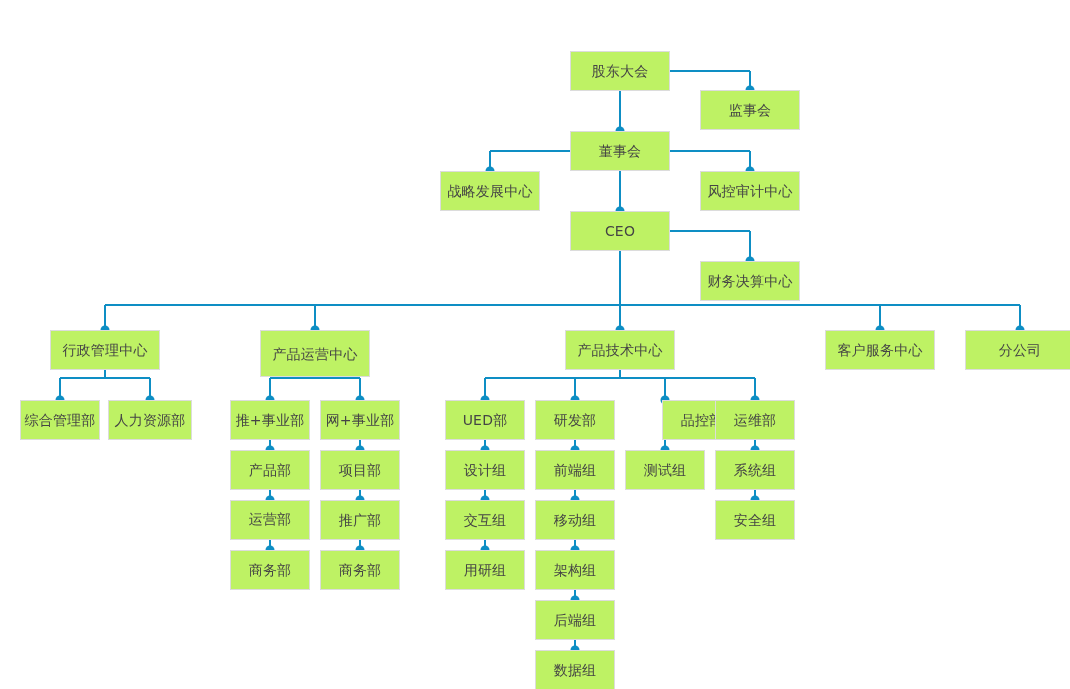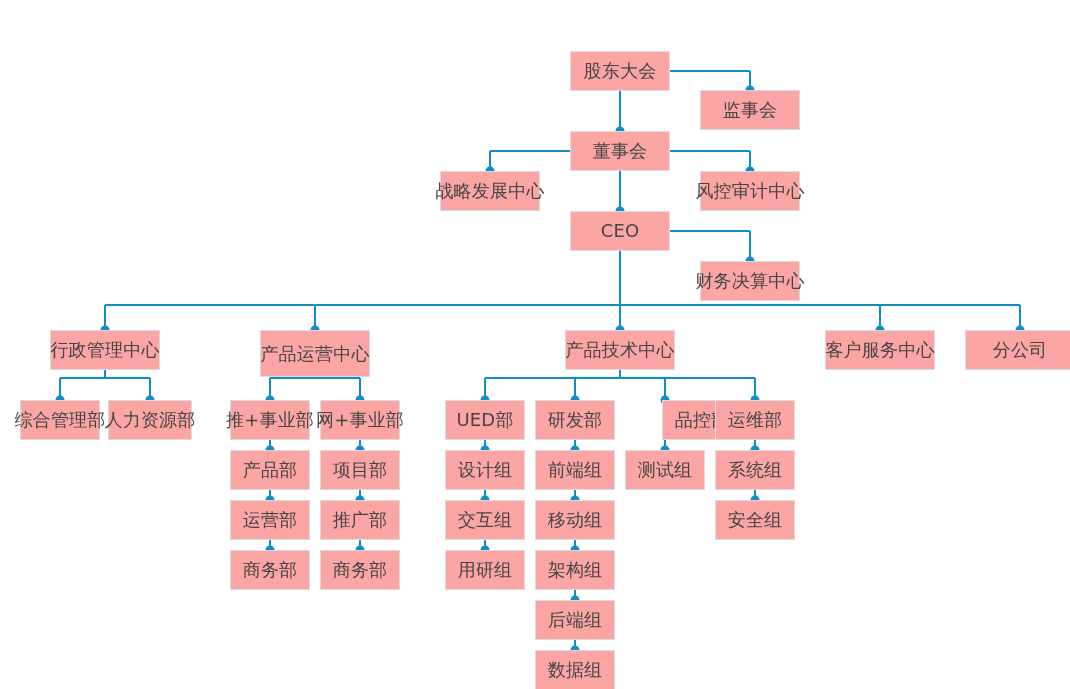--- a/index.html
+++ b/index.html
@@ -18,27 +18,27 @@
   #edges {
     position: absolute;
     left: 0; top: 0;
     width: 1070px;
     height: 689px;
     pointer-events: none;
   }
   .node {
     position: absolute;
     box-sizing: border-box;
-    background: #fca5a5;
+    background: #bef264;
     border: 1px solid #dcdcdc;
     display: flex;
     align-items: center;
     justify-content: center;
     color: #454545;
-    font-size: 18px;
+    font-size: 14px;
     line-height: 1;
     letter-spacing: 0.2px;
     white-space: nowrap;
     z-index: 2;
   }
   .node .label {
     pointer-events: none;
   }
 </style>
 </head>
@@ -179,21 +179,21 @@
       </div>
       <div class="node" style="left: 320px; top: 400px; width: 80px; height: 40px;">
         <span class="label">网+事业部</span>
       </div>
       <div class="node" style="left: 230px; top: 450px; width: 80px; height: 40px;">
         <span class="label">产品部</span>
       </div>
       <div class="node" style="left: 320px; top: 450px; width: 80px; height: 40px;">
         <span class="label">项目部</span>
       </div>
-      <div class="node" style="left: 230px; top: 500px; width: 80px; height: 40px;">
+      <div class="node" style="left: 230px; top: 500px; width: 80px; height: 40px; font-family: Liberation Mono, monospace;">
         <span class="label">运营部</span>
       </div>
       <div class="node" style="left: 320px; top: 500px; width: 80px; height: 40px;">
         <span class="label">推广部</span>
       </div>
       <div class="node" style="left: 230px; top: 550px; width: 80px; height: 40px;">
         <span class="label">商务部</span>
       </div>
       <div class="node" style="left: 320px; top: 550px; width: 80px; height: 40px;">
         <span class="label">商务部</span>

